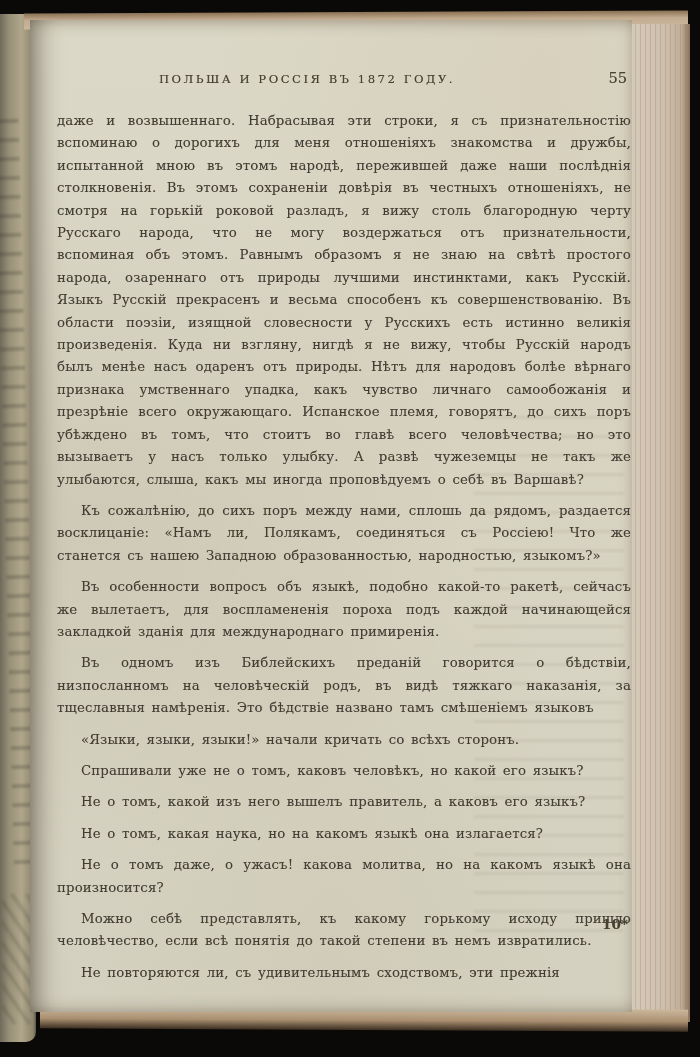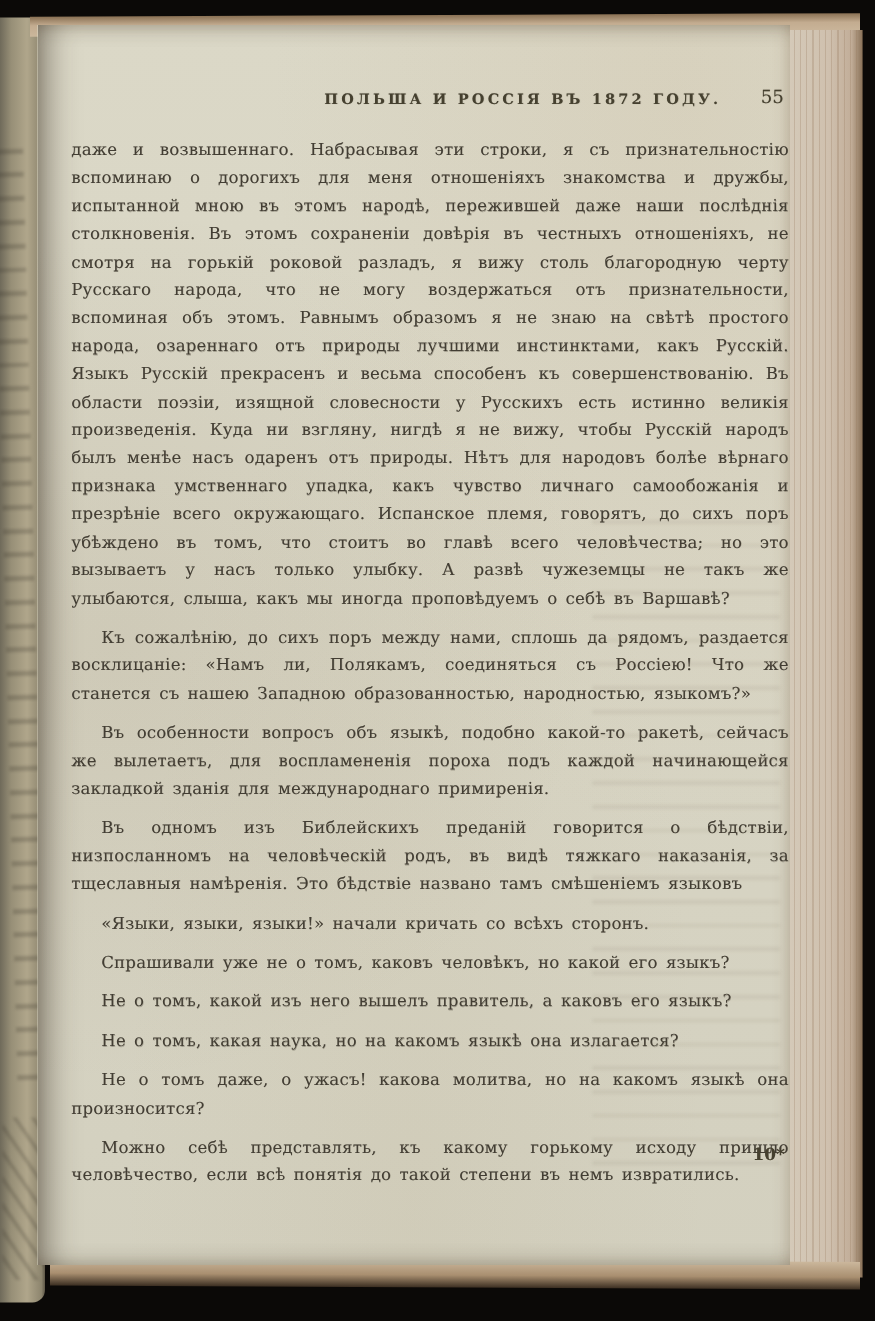--- a/index.html
+++ b/index.html
@@ -64,22 +64,22 @@
   }
   .scan{
     position:absolute;inset:0;
     filter:blur(.35px);
   }
   
   .running-header{
     position:absolute;left:27px;top:52px;width:576px;height:22px;
   }
   .header-title{
-    position:absolute;left:0;right:56px;text-align:right;
-    font-size:11.5px;font-weight:bold;letter-spacing:2.6px;
+    position:absolute;left:0;right:76px;text-align:center;
+    font-size:11.5px;font-weight:normal;letter-spacing:2.6px;
     color:#45402f;
     text-shadow:.3px .3px .6px rgba(60,52,40,.4);
     white-space:nowrap;
   }
   .page-number{
     position:absolute;right:6px;top:-2px;
     font-size:14.5px;font-weight:normal;color:#45402f;
     text-shadow:.3px .3px .6px rgba(60,52,40,.4);
   }
   
@@ -145,20 +145,21 @@
           <p class="indent">Спрашивали уже не о томъ, каковъ человѣкъ, но какой его языкъ?</p>
 
           <p class="indent">Не о томъ, какой изъ него вышелъ правитель, а каковъ его языкъ?</p>
 
           <p class="indent">Не о томъ, какая наука, но на какомъ языкѣ она излагается?</p>
 
           <p class="indent">Не о томъ даже, о ужасъ! какова молитва, но на какомъ языкѣ она произносится?</p>
 
           <p class="indent">Можно себѣ представлять, къ какому горькому исходу пришло человѣчество, если всѣ понятія до такой степени въ немъ извратились.</p>
 
+          <p class="indent">Не повторяются ли, съ удивительнымъ сходствомъ, эти прежнія</p>
         </div>
 
       <div class="signature-mark">10*</div>
 
       <div class="bleed"></div>
     </div>
   </div>
 
 </div>
 

